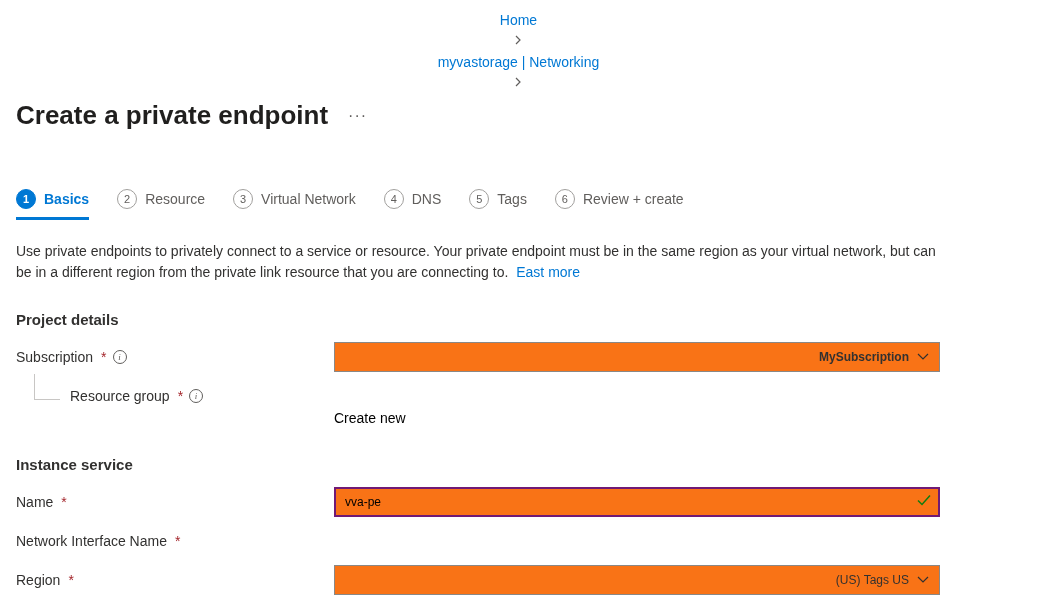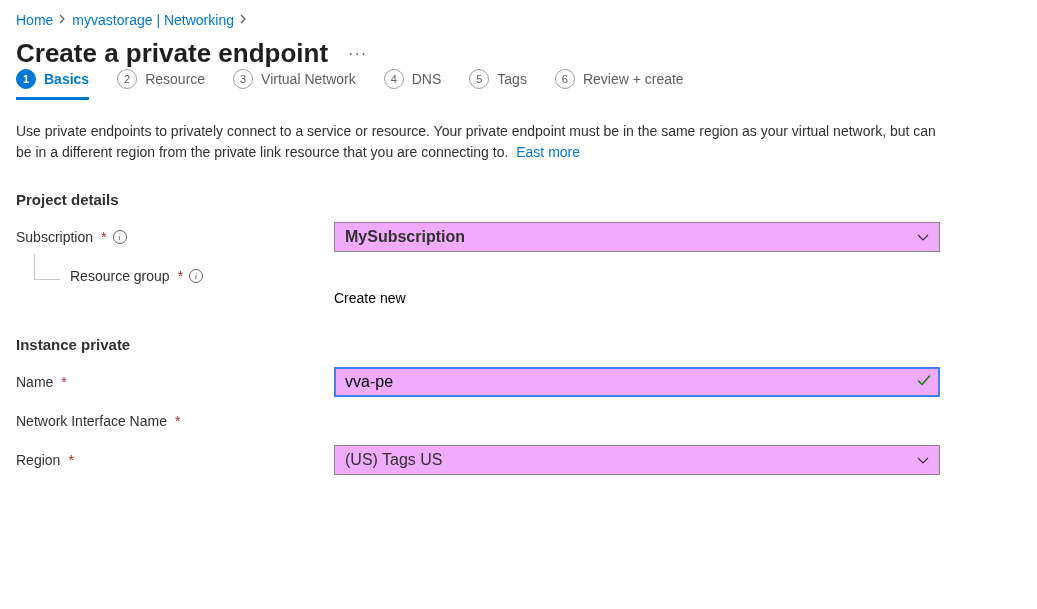--- a/index.html
+++ b/index.html
@@ -9,24 +9,25 @@
       color: #323130;
       padding: 12px 16px;
       background: #fff;
     }
     .breadcrumb {
       display: flex;
       align-items: center;
       gap: 6px;
       margin-bottom: 10px;
       font-size: 14px;
+      flex-direction: column;
     }
     .breadcrumb-link { color: #0078d4; cursor: pointer; }
     .breadcrumb-sep { color: #605e5c; font-size: 12px; }
-    .page-title-row { display: flex; align-items: center; gap: 16px; }
+    .page-title-row { display: flex; align-items: center; gap: 16px; margin-bottom: 58px; }
     .page-title { font-size: 26px; font-weight: 600; color: #201f1e; }
     .title-more { color: #605e5c; font-size: 16px; letter-spacing: 1px; cursor: pointer; padding: 4px; }
 
     .tabs { display: flex; align-items: center; gap: 28px; border-bottom: 1px solid transparent; margin-bottom: 20px; }
     .tab {
       display: flex; align-items: center; gap: 8px;
       padding-bottom: 8px;
       color: #605e5c;
       cursor: pointer;
       font-size: 14px;
@@ -56,27 +57,28 @@
     .required { color: #a4262c; margin-left: 2px; }
     .info-icon {
       width: 14px; height: 14px; border-radius: 50%; border: 1px solid #605e5c;
       display: inline-flex; align-items: center; justify-content: center;
       font-size: 9px; color: #605e5c; font-style: italic; font-family: Georgia, serif;
       line-height: 1;
     }
     .form-input-col { flex: 0 0 606px; position: relative; }
     .select-box, .text-box {
       width: 100%; height: 30px; border: 1px solid #8a8886; border-radius: 0;
-      padding: 0 30px 0 10px; font-size: 16px; background: #f0abfc;
+      padding: 0 30px 0 10px; font-size: 12px; background: #f97316;
       display: flex; align-items: center; position: relative;
       font-family: inherit;
+      justify-content: flex-end;
     }
     .select-box { cursor: pointer; }
     .select-box.bold-value { font-weight: 600; }
-    .text-box.focused { border: 2px solid #3b82f6; padding: 0 25px 0 9px; }
+    .text-box.focused { border: 2px solid #701a75; padding: 0 25px 0 9px; }
     .text-box { outline: none; }
     .chevron-down {
       position: absolute; right: 10px; top: 50%; transform: translateY(-50%);
       pointer-events: none;
     }
     .check-icon {
       position: absolute; right: 8px; top: 50%; transform: translateY(-50%);
       pointer-events: none;
     }
     .create-new-link {
@@ -169,21 +171,21 @@
 </div>
 <div class="form-row" style="margin-bottom:0;">
   <div class="form-label-col"></div>
   <div class="form-input-col">
     <span class="create-new-link" style="margin-top:0;">Create new</span>
   </div>
 </div>
 
 <div class="section-gap"></div>
 
-<div class="section-title">Instance private</div>
+<div class="section-title">Instance service</div>
 
 <div class="form-row">
   <div class="form-label-col">
     <span>Name</span>
     <span class="required">*</span>
   </div>
   <div class="form-input-col">
     <input type="text" class="text-box focused" value="vva-pe" style="">
     <span class="check-icon">
       <svg width="16" height="16" viewBox="0 0 16 16">

